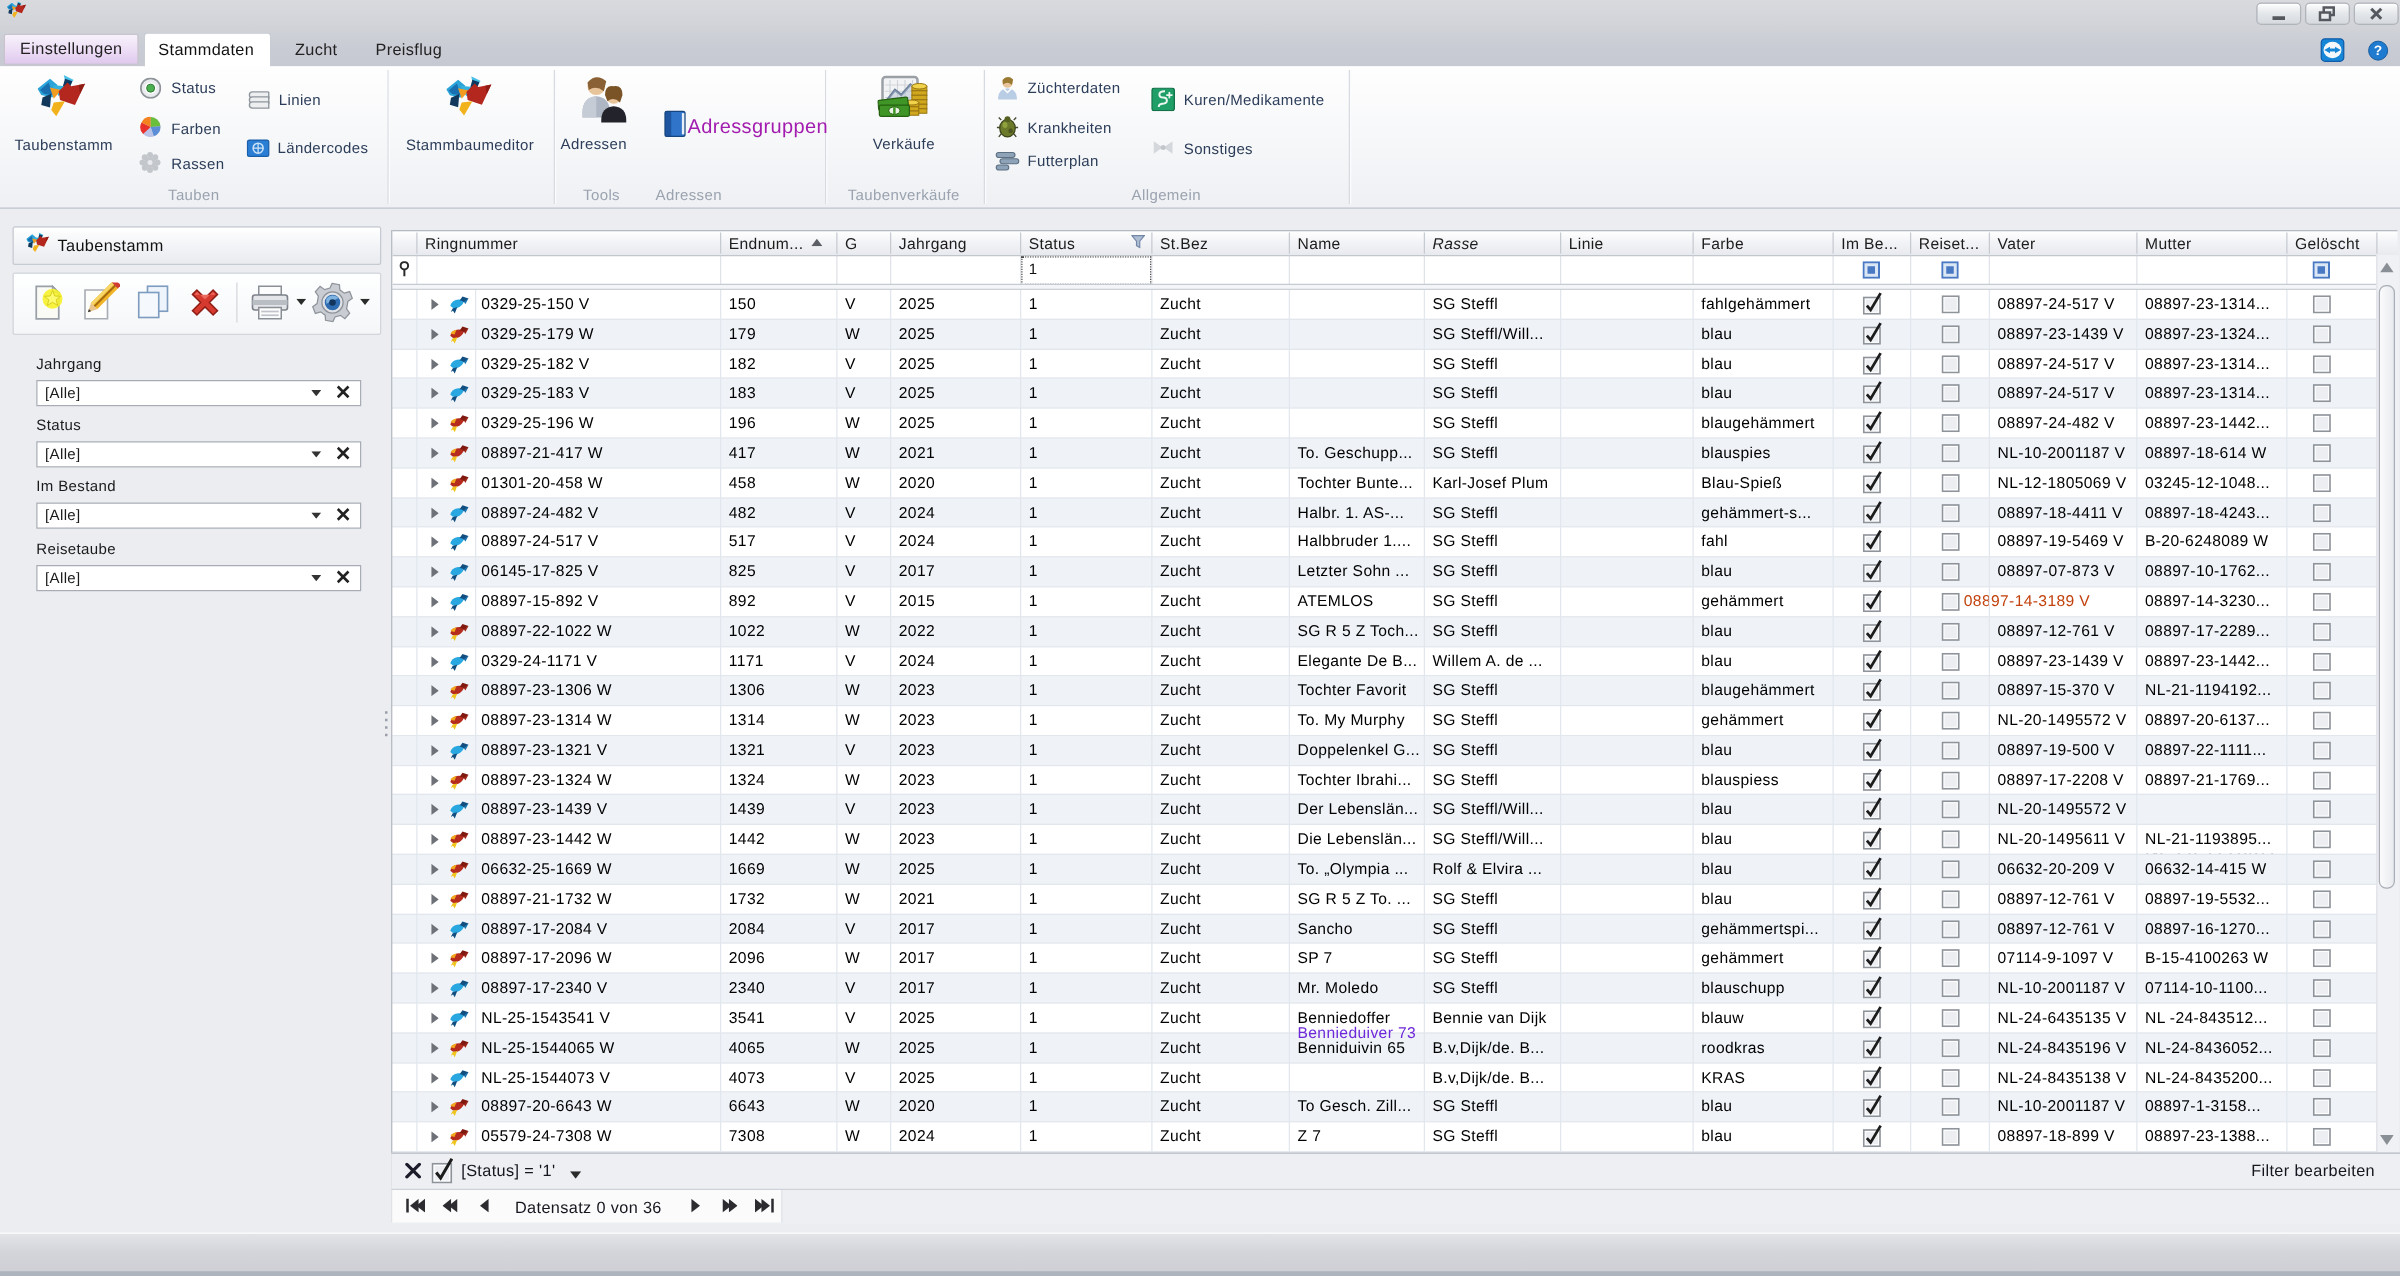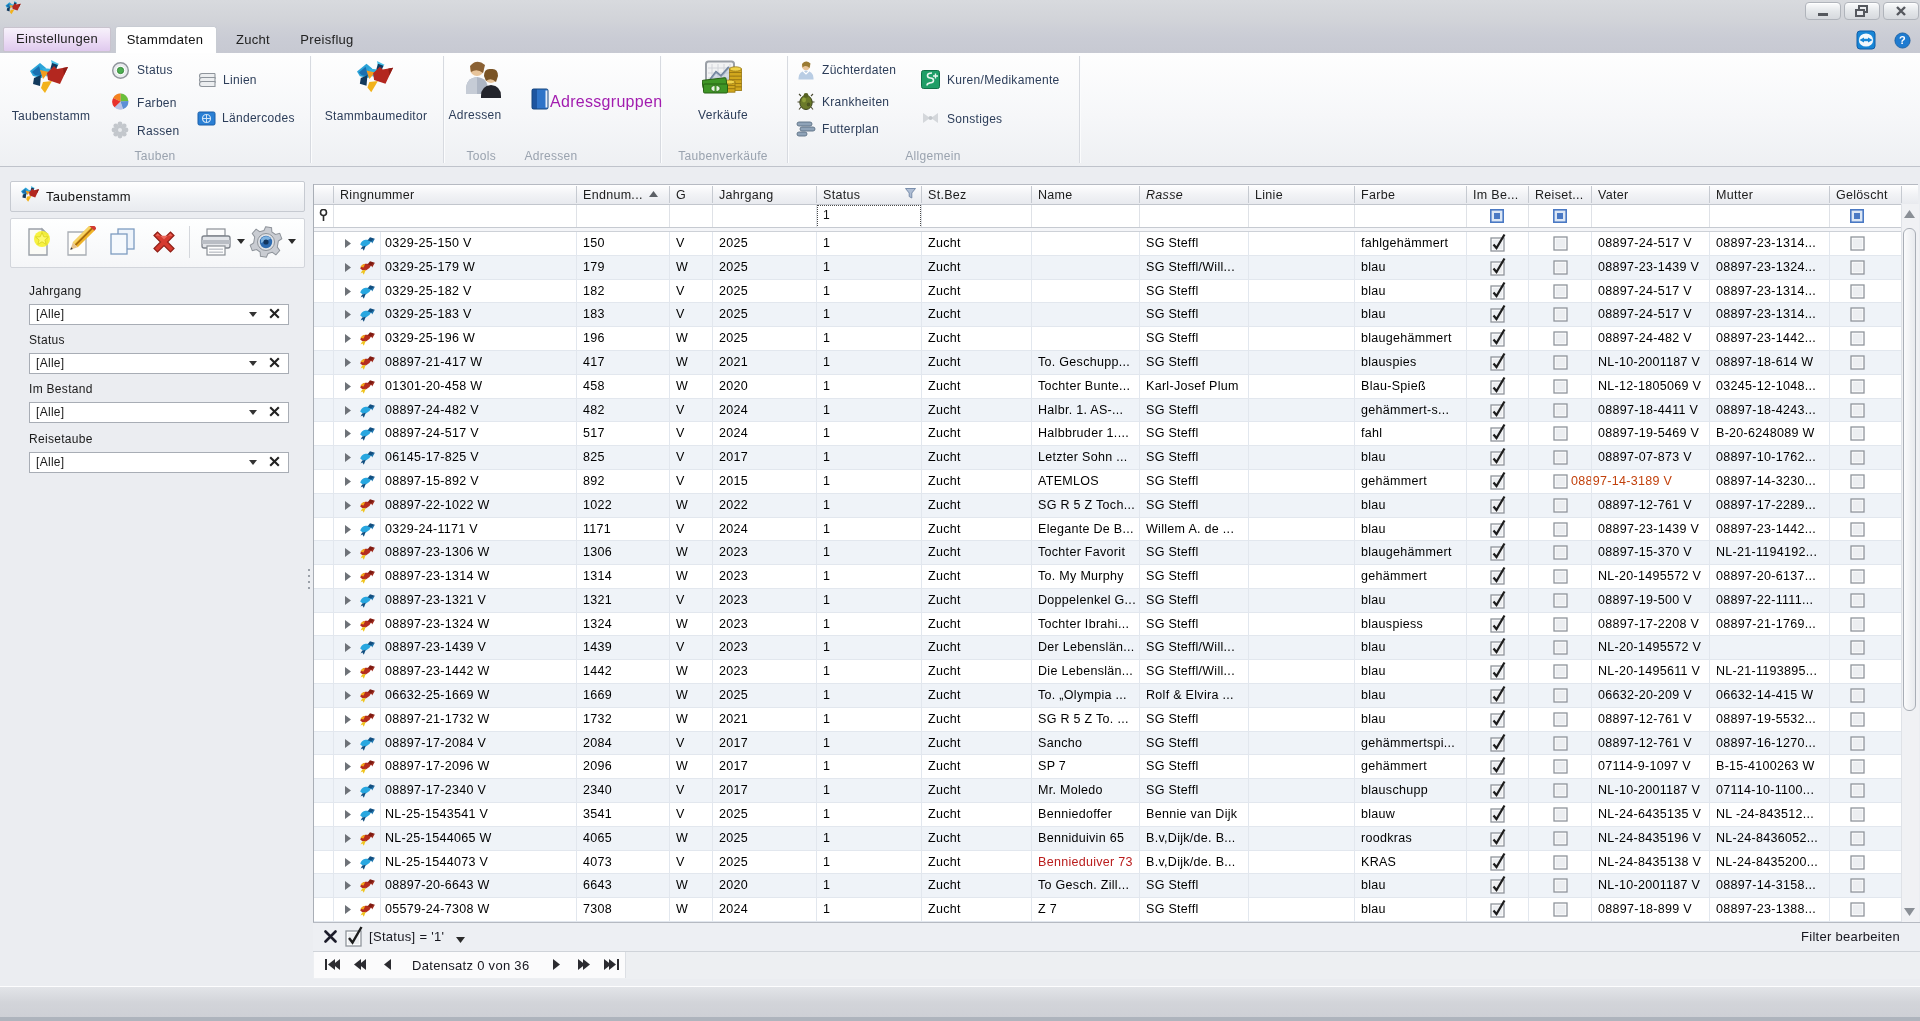--- a/index.html
+++ b/index.html
@@ -1678,21 +1678,21 @@
 <path d="M12.2 5.2 L15.8 2.8 L13.2 7.4 Q12.6 6.2 12.2 5.2 Z" fill="#1a73ad"></path>
 <path d="M3.2 10.5 L6.8 9.8 L4.8 14.8 L3.4 12.6 L1.6 13.6 Z" fill="#124f80"></path>
 </svg>
     </div>
 <div class="a txt" style="left:385px;top:855px;font-size:12.5px;color:#000;">NL-25-1544073 V</div>
 <div class="a txt" style="left:583px;top:855px;font-size:12.5px;color:#000;">4073</div>
 <div class="a txt" style="left:676px;top:855px;font-size:12.5px;color:#000;">V</div>
 <div class="a txt" style="left:719px;top:855px;font-size:12.5px;color:#000;">2025</div>
 <div class="a txt" style="left:823px;top:855px;font-size:12.5px;color:#000;">1</div>
 <div class="a txt" style="left:928px;top:855px;font-size:12.5px;color:#000;">Zucht</div>
-<div class="a txt" style="left:1038px;top:855px;font-size:12.5px;color:#b91c1c;">Bennieduiver 73</div>
+<div class="a txt" style="left:1038px;top:819px;font-size:12.5px;color:#6d28d9;">Bennieduiver 73</div>
 <div class="a txt" style="left:1146px;top:855px;font-size:12.5px;color:#000;">B.v,Dijk/de. B...</div>
 <div class="a txt" style="left:1361px;top:855px;font-size:12.5px;color:#000;">KRAS</div>
 <div class="a" style="left:1490px;top:852px;">
       <svg width="17" height="19" viewBox="0 0 17 19">
 <rect x="1" y="5" width="13" height="13" fill="#fff" stroke="#8f949b" stroke-width="1.3"></rect>
 <rect x="2.6" y="6.6" width="9.8" height="9.8" fill="#eceef1"></rect>
 <path d="M3.5 11.5 L6.5 15 L14.5 1.5" fill="none" stroke="#1c1c1c" stroke-width="2.2"></path>
 </svg>
     </div>
 <div class="a" style="left:1553px;top:855px;">
@@ -1741,21 +1741,21 @@
 <path d="M3.5 11.5 L6.5 15 L14.5 1.5" fill="none" stroke="#1c1c1c" stroke-width="2.2"></path>
 </svg>
     </div>
 <div class="a" style="left:1553px;top:878px;">
       <svg width="15" height="15" viewBox="0 0 15 15">
 <rect x="1" y="1" width="13" height="13" fill="#fff" stroke="#8f949b" stroke-width="1.3"></rect>
 <rect x="2.6" y="2.6" width="9.8" height="9.8" fill="#eceef1"></rect>
 </svg>
     </div>
 <div class="a txt" style="left:1598px;top:878px;font-size:12.5px;color:#000;">NL-10-2001187 V</div>
-<div class="a txt" style="left:1716px;top:878px;font-size:12.5px;color:#000;">08897-14-3158...</div>
+<div class="a txt" style="left:1716px;top:878px;font-size:12.5px;color:#000;">08897-1-3158...</div>
 <div class="a" style="left:1850px;top:878px;">
       <svg width="15" height="15" viewBox="0 0 15 15">
 <rect x="1" y="1" width="13" height="13" fill="#fff" stroke="#8f949b" stroke-width="1.3"></rect>
 <rect x="2.6" y="2.6" width="9.8" height="9.8" fill="#eceef1"></rect>
 </svg>
     </div>
 <div class="a" style="left:314px;top:898px;width:1587px;height:23px;background:#ffffff;"></div>
 <div class="a" style="left:314px;top:921px;width:1587px;height:1px;background:#e2e7ee;"></div>
 <div class="a" style="left:345px;top:905px;">
       <svg width="6" height="9" viewBox="0 0 6 9">

